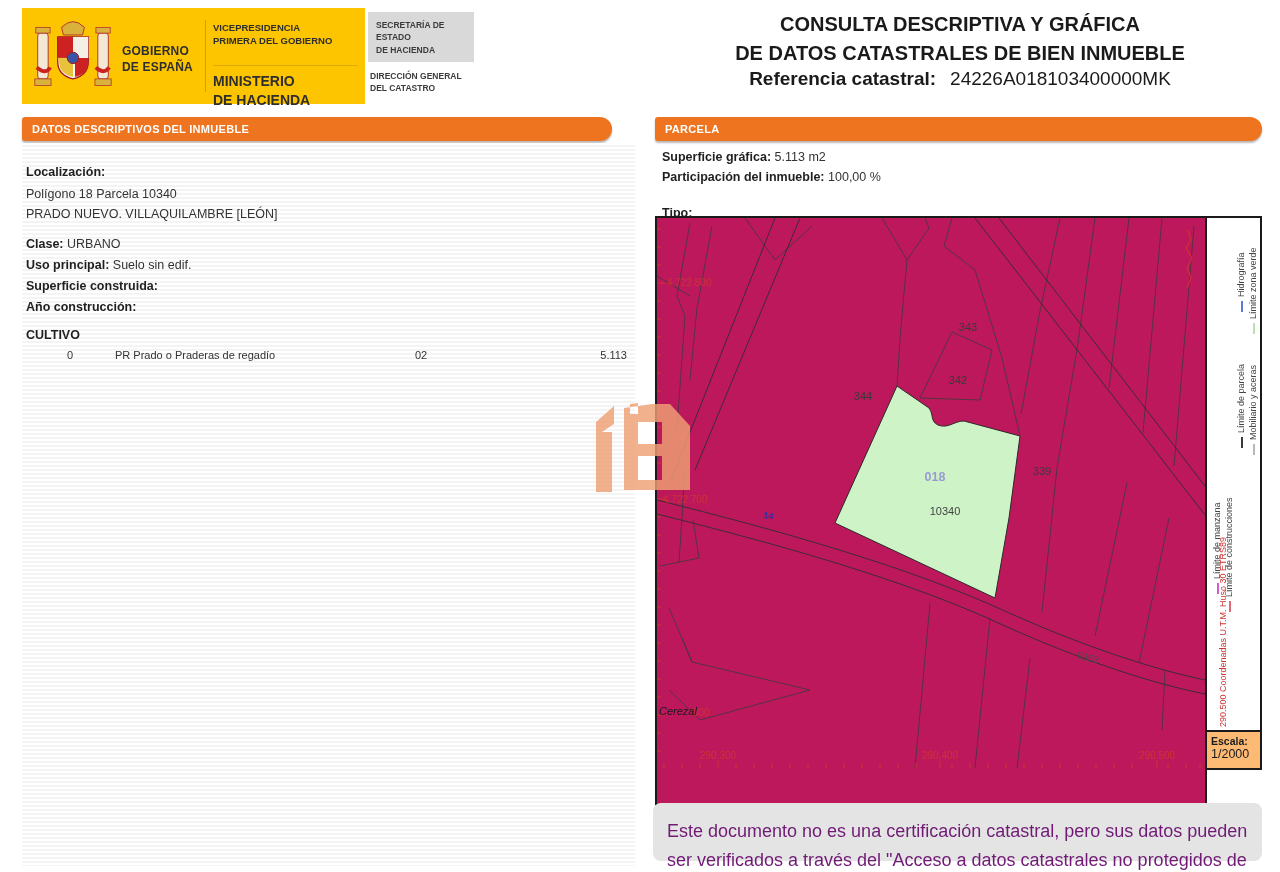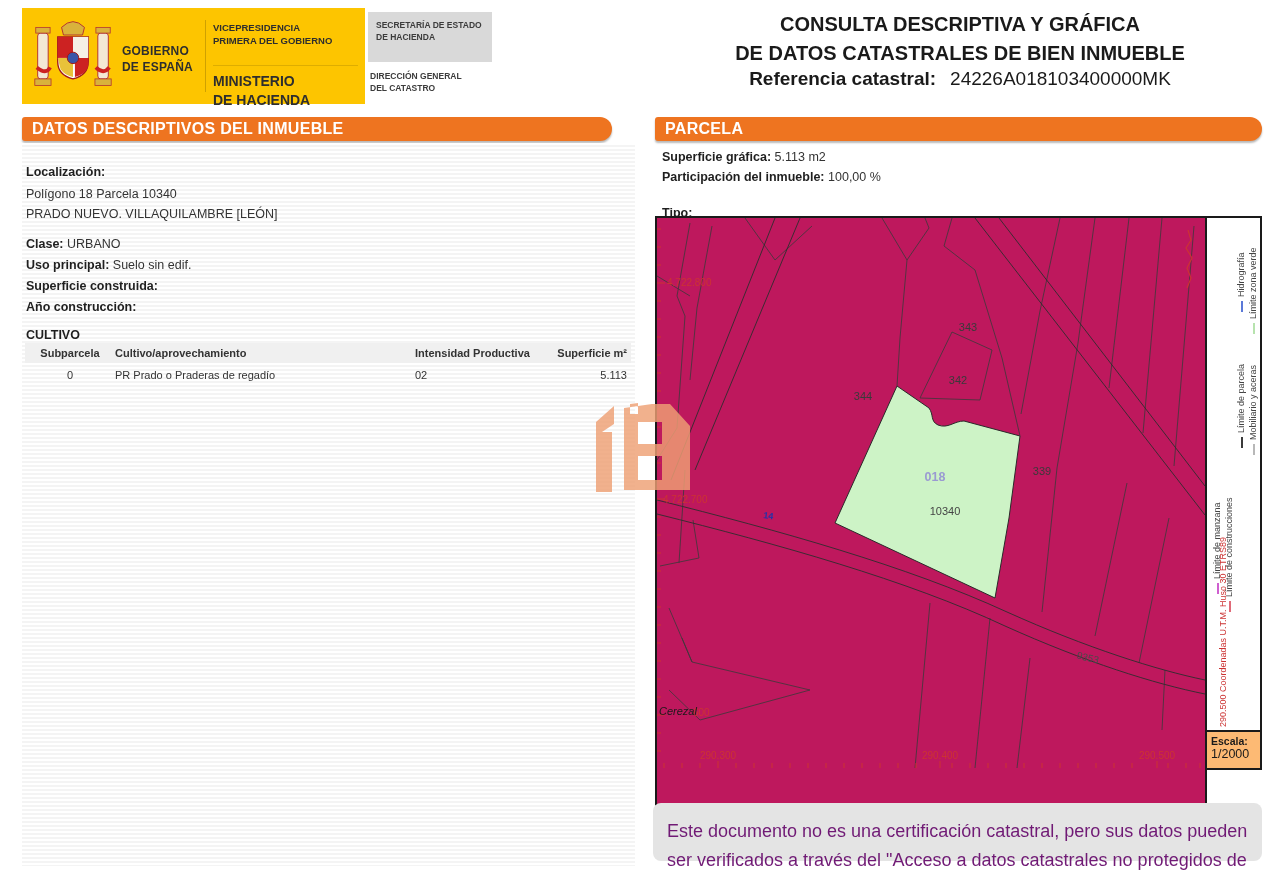--- a/index.html
+++ b/index.html
@@ -8,31 +8,31 @@
   .abs { position:absolute; }
 
   
   .yellow-block { left:22px; top:8px; width:343px; height:96px; background:#fdc500; display:flex; align-items:center; }
   .coat { position:absolute; left:12px; top:6px; }
   .gob-text { position:absolute; left:100px; top:36px; font-size:12px; font-weight:bold; color:#2e2e2e; line-height:1.3; letter-spacing:.2px; }
   .ylw-divider { position:absolute; left:183px; top:12px; height:72px; width:1px; background:rgba(0,0,0,.18); }
   .min-block { position:absolute; left:191px; top:14px; width:150px; font-size:9.5px; font-weight:bold; color:#2e2e2e; line-height:1.35; }
   .min-sep { position:absolute; left:191px; top:57px; width:145px; height:1px; background:rgba(0,0,0,.12); }
   .min-block2 { position:absolute; left:191px; top:64px; width:150px; font-size:14px; font-weight:bold; color:#2e2e2e; line-height:1.35; }
-  .gray-box { left:368px; top:12px; width:124px; height:50px; background:#d9d9d9; padding:7px 8px; font-size:8.5px; font-weight:bold; color:#3c3c3c; line-height:1.45; }
+  .gray-box { left:368px; top:12px; width:106px; height:50px; background:#d9d9d9; padding:7px 8px; font-size:8.5px; font-weight:bold; color:#3c3c3c; line-height:1.45; }
   .dir-box { left:370px; top:70px; width:128px; font-size:8.5px; font-weight:bold; color:#3c3c3c; line-height:1.45; }
 
   .title-block { left:658px; top:10px; width:604px; text-align:center; color:#1a1a1a; }
   .title-line { font-size:20px; font-weight:bold; line-height:1.45;text-align:center; }
   .ref-line { font-size:19px; }
   .ref-label { font-weight:bold; }
   .ref-value { margin-left:14px; }
 
   
-  .orange-bar { height:24px; background:#ee7420; border-radius:3px 12px 12px 3px; color:#fff; font-size:16px; font-weight:bold; line-height:24px; padding-left:10px; letter-spacing:.3px; box-shadow:0 2px 2px rgba(0,0,0,.28); }
+  .orange-bar { height:24px; background:#ee7420; border-radius:3px 12px 12px 3px; color:#fff; font-size:11px; font-weight:bold; line-height:24px; padding-left:10px; letter-spacing:.3px; box-shadow:0 2px 2px rgba(0,0,0,.28); }
   .bar-left  { left:22px;  top:117px; width:590px; }
   .bar-right { left:655px; top:117px; width:607px; }
 
   
   .left-panel { left:22px; top:143px; width:613px; height:723px;
     background:repeating-linear-gradient(180deg,#ffffff 0px,#ffffff 2.5px,#f4f4f4 2.5px,#f4f4f4 4px); }
   .lp-text { position:absolute; font-size:12.5px; color:#333; }
   .lbl { font-weight:bold; color:#1f1f1f; }
   .cultivo-title { position:absolute; left:4px; top:185px; font-size:12.5px; font-weight:bold; color:#1f1f1f; }
   .ctable { position:absolute; left:3px; top:200px; width:606px; font-size:11px; color:#333; }
@@ -141,26 +141,20 @@
       <span></span>
     </div>
     <div class="lp-text" style="left:4px; top:157px;">
       <span class="lbl">Año construcción:</span>
       <span></span>
     </div>
 
     <div class="cultivo-title">CULTIVO</div>
 
     <div class="ctable">
-      <div class="crow chead">
-        <div class="cc0">Subparcela</div>
-        <div class="cc1">Cultivo/aprovechamiento</div>
-        <div class="cc2">Intensidad Productiva</div>
-        <div class="cc3">Superficie m²</div>
-      </div>
       <div class="crow cdata">
         <div class="cc0">0</div>
         <div class="cc1">PR Prado o Praderas de regadío</div>
         <div class="cc2">02</div>
         <div class="cc3">5.113</div>
       </div>
     </div>
   </div>
 
   <div class="abs rp-text" style="left:662px; top:150px;">

